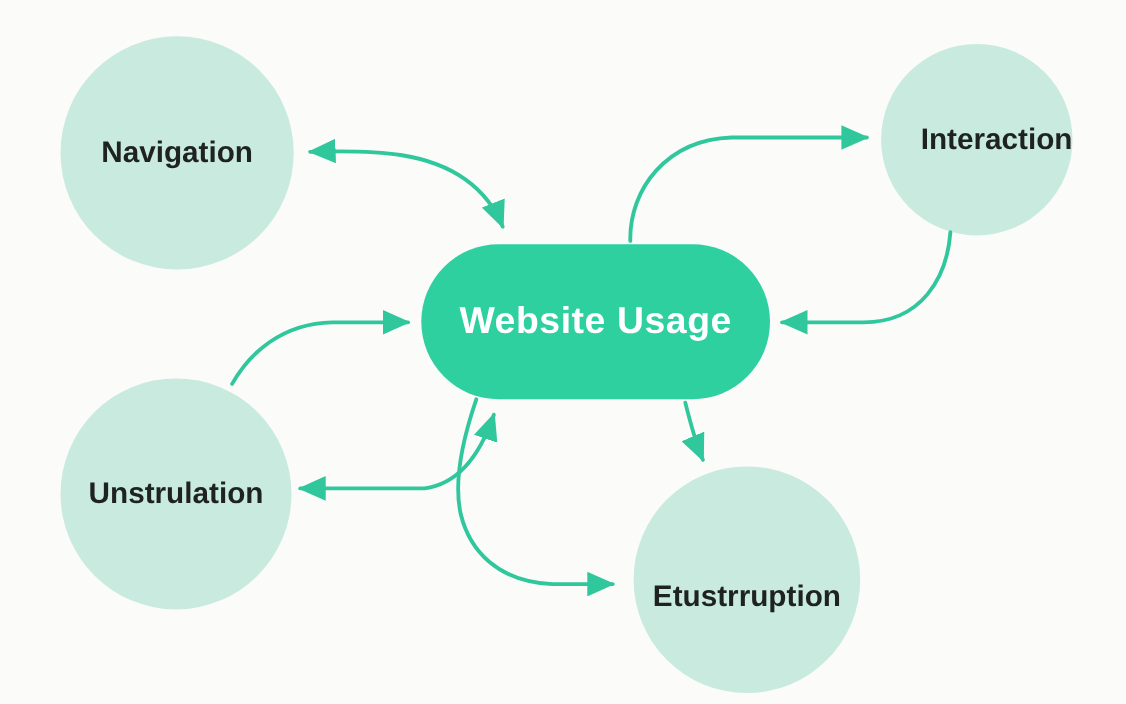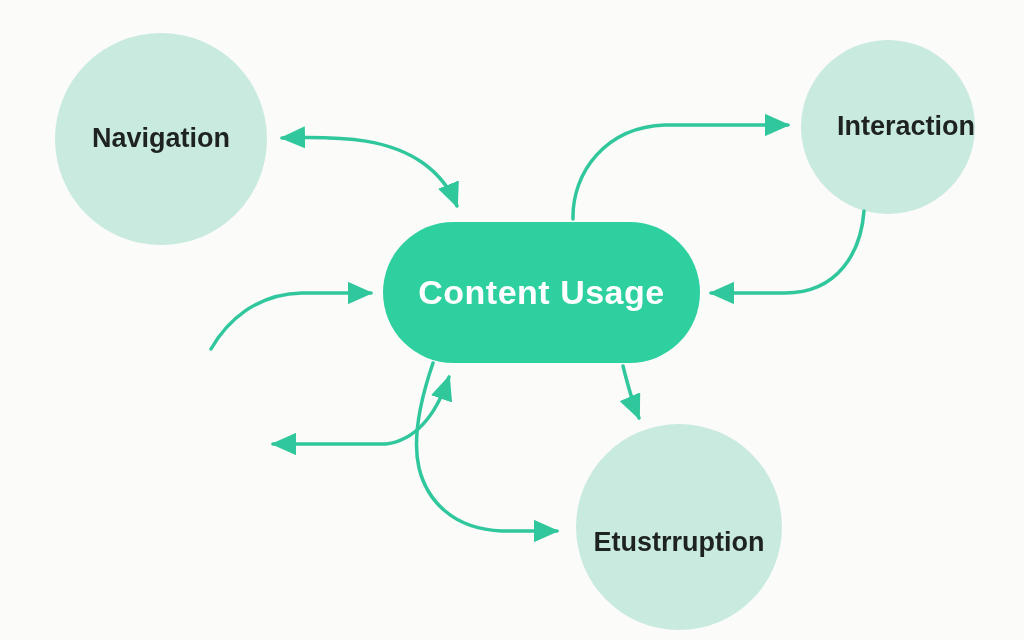--- a/index.html
+++ b/index.html
@@ -64,30 +64,33 @@
 <div class="canvas">
 
   <div class="node circle node-navigation">
     <span>Navigation</span>
   </div>
 
   <div class="node circle node-interaction">
     <span>Interaction</span>
   </div>
 
+  <div class="node circle node-unstrulation">
+    <span>Unstrulation</span>
+  </div>
 
   <div class="node circle node-content">
     <span>
       <br>
       <span>Etustrruption</span>
     </span>
   </div>
 
   <div class="node hub node-hub">
-    <span>Content Usage</span>
+    <span>Website Usage</span>
   </div>
 
   <svg class="edges" width="1024" height="640" viewBox="0 0 1024 640">
     <defs>
       <marker id="ah" markerUnits="strokeWidth" markerWidth="7.4" markerHeight="6.4" refX="6.6" refY="3.2" orient="auto-start-reverse">
         <path class="arrowhead-shape" d="M0,0 L7.2,3.2 L0,6.4 Z"></path>
       </marker>
     </defs>
 
     <path class="edge" marker-start="url(#ah)" marker-end="url(#ah)" d="M 282 138 C 350 136, 390 140, 423 163 C 441 176, 451 191, 457 206"></path>

